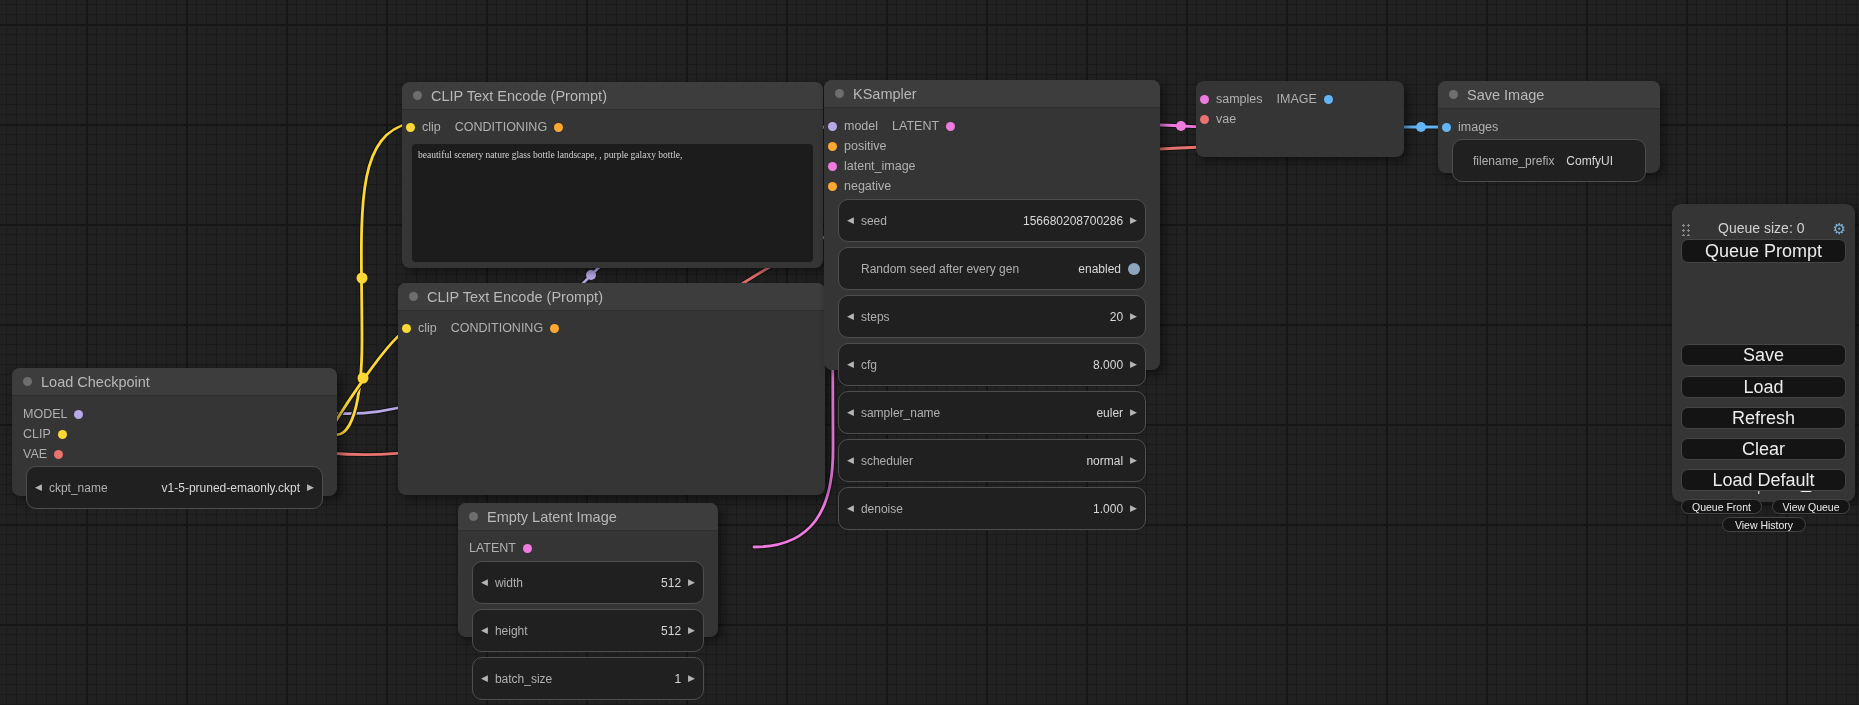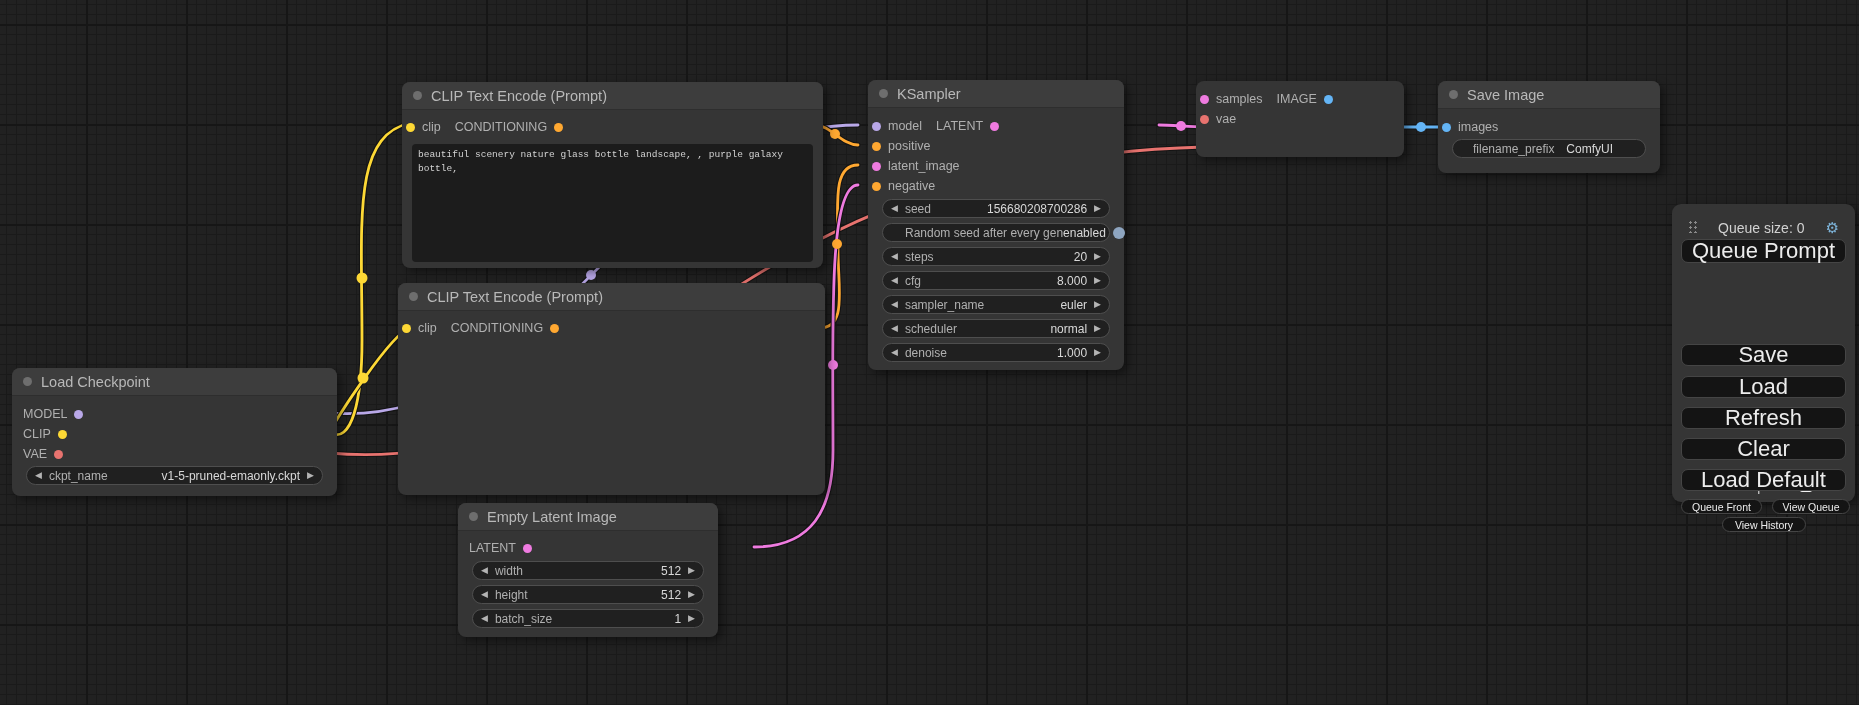--- a/index.html
+++ b/index.html
@@ -25,46 +25,46 @@
         display:flex;align-items:center;padding:0 11px;gap:9px;
         border-bottom:1px solid #2e2e2e;box-sizing:border-box}
   .title-dot{width:9px;height:9px;border-radius:50%;background:#6e6e6e;flex:none}
   .title-text{font-size:14.5px;color:#b8b8b8;white-space:nowrap}
   .slot-row{height:20px;display:flex;align-items:center;padding:0 4px}
   .slot-row.split{justify-content:flex-start}
   .slot-in,.slot-out{display:flex;align-items:center}
   .dot{width:9px;height:9px;border-radius:50%;flex:none}
   .slot-label{font-size:12.5px;color:#b0b0b0;margin:0 7px;white-space:nowrap}
   .widget{height:17px;background:#202020;border:1px solid #4e4e4e;border-radius:10px;
-        display:flex;align-items:center;font-size:12px;padding:0 8px;margin:0 14px 5px;
+        display:flex;align-items:center;font-size:12px;padding:12px 8px;margin:0 14px 5px;
         white-space:nowrap}
   .w-label{color:#b0b0b0;margin-left:7px}
   .w-value{margin-left:auto;color:#d8d8d8;margin-right:7px}
   .arrow{color:#b4b4b4;font-size:9px;line-height:1}
   .toggle-dot{width:12px;height:12px;border-radius:50%;flex:none;margin-right:-3px}
   .textarea{background:#1c1c1c;border-radius:4px;margin:7px 10px 0;color:#d2d2d2;
-        font-family:Liberation Mono, monospace;font-size:9.5px;line-height:14px;
+        font-family:Liberation Serif, serif;font-size:9.5px;line-height:14px;
         padding:4px 6px;box-sizing:border-box;white-space:pre-wrap;word-break:break-word}
   .mt8{margin-top:8px}.mt7{margin-top:7px}
 
   
   #menu{position:absolute;left:1672px;top:204px;width:183px;height:298px;z-index:3;
         background:#353535;border-radius:9px;box-shadow:3px 3px 9px rgba(0,0,0,.5)}
   #menu *{box-sizing:border-box}
-  .menu-header{position:absolute;left:0;top:16px;width:100%;height:24px;
-        display:flex;align-items:flex-start;padding:0 16px}
+  .menu-header{position:absolute;left:0;top:8px;width:100%;height:24px;
+        display:flex;align-items:flex-end;padding:0 9px}
   .drag-grid{width:9px;height:13px;flex:none;
         background-image:radial-gradient(#8a8a8a 1.1px,transparent 1.3px);
         background-size:5px 5px;background-position:0 0}
   .queue-size{flex:1;text-align:center;font-size:14px;color:#d2d2d2}
   .gear{font-size:15px;line-height:1;flex:none}
   .mbtn{position:absolute;left:9px;width:165px;background:#141414;
         border:1px solid #454545;border-radius:7px;color:#ececec;
         display:flex;align-items:center;justify-content:center;cursor:pointer}
-  .mbtn.big{height:22px;font-size:22px}
+  .mbtn.big{height:22px;font-size:18px}
   .mbtn.small{font-size:10.5px;height:15px;border-radius:8px}
   .extra-row{position:absolute;left:0;top:275px;width:100%;height:14px;
         display:flex;align-items:center;justify-content:center;gap:7px;
         font-size:13.5px;color:#cfcfcf}
   .checkbox{width:12px;height:12px;background:#f2f2f2;border-radius:2px}
 </style>
 </head>
 <body>
 
 <svg id="wires" width="1859" height="705">
@@ -200,21 +200,21 @@
     <span class="arrow">▶</span>
   </div>
   <div class="widget">
     <span class="arrow">◀</span>
     <span class="w-label">batch_size</span>
     <span class="w-value">1</span>
     <span class="arrow">▶</span>
   </div>
 </div>
 
-<div class="node" style="left:868px;top:80px;width:256px;height:290px">
+<div class="node" style="left:824px;top:80px;width:336px;height:290px">
   <div class="node-title">
     <span class="title-dot" style="background-color: rgb(110, 110, 110);"></span>
     <span class="title-text">KSampler</span>
   </div>
   <div class="slot-row split mt8">
     <span class="slot-in">
       <span class="dot" style="background-color: rgb(185, 168, 232);"></span>
       <span class="slot-label">model</span>
     </span>
     <span class="slot-out">

